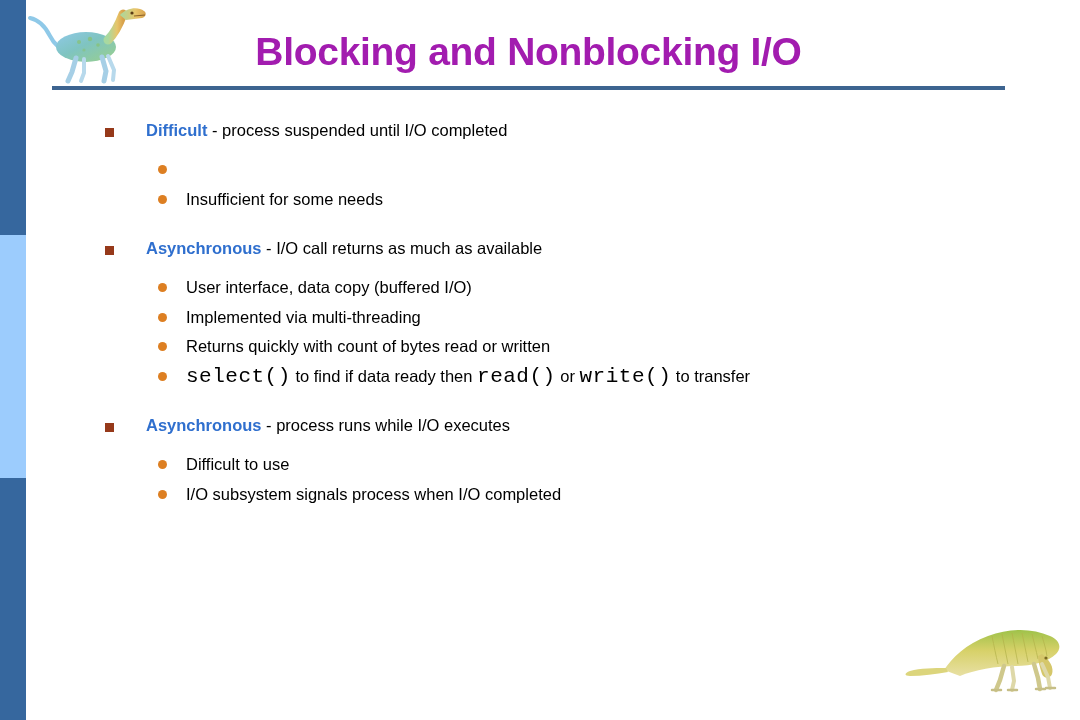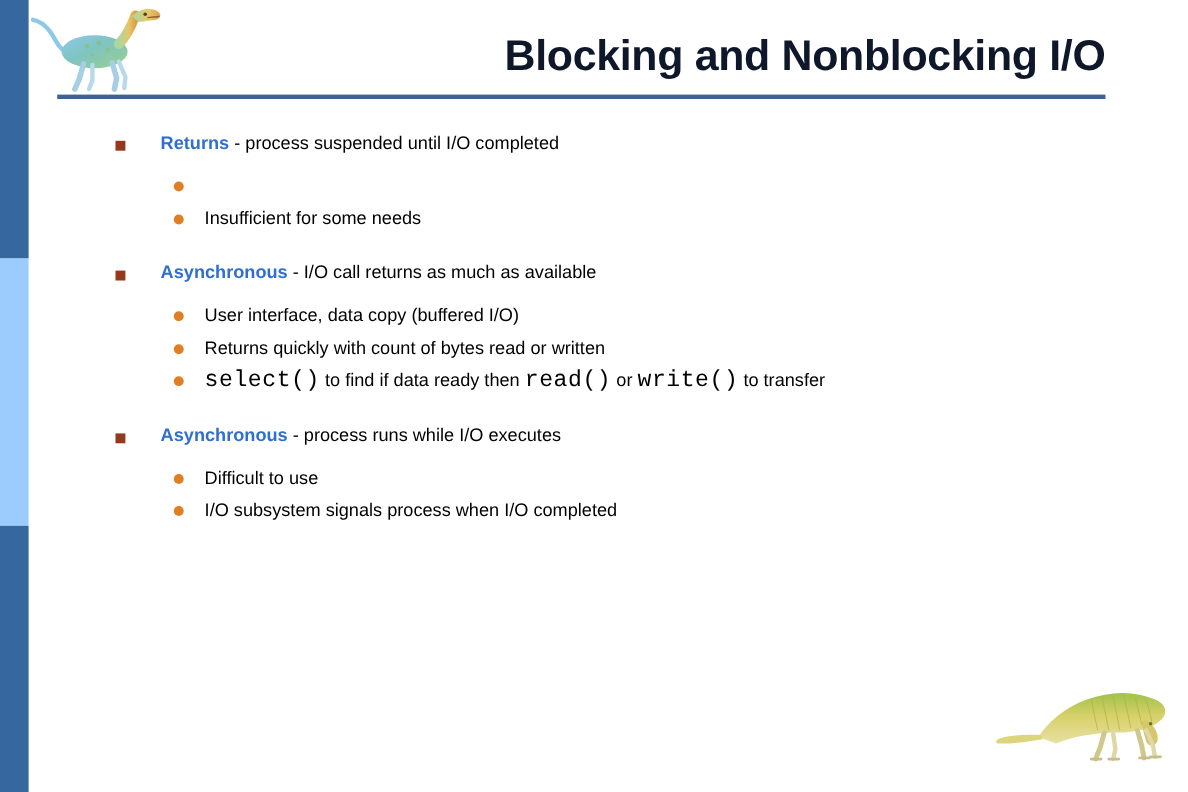--- a/index.html
+++ b/index.html
@@ -31,24 +31,24 @@
     left: 0;
     top: 0;
     width: 1080px;
     height: 96px;
   }
   .title {
     position: absolute;
     left: 52px;
     top: 30px;
     width: 953px;
-    text-align: right;
+    text-align: center;
     font-size: 39px;
     font-weight: bold;
-    color: #0f172a;
+    color: #a21caf;
     letter-spacing: -0.3px;
     white-space: nowrap;
   }
   .title-rule {
     position: absolute;
     left: 52px;
     top: 86px;
     width: 953px;
     height: 4px;
     background: #3D6490;
@@ -198,41 +198,45 @@
 
   <div class="title">Blocking and Nonblocking I/O</div>
   <div class="title-rule"></div>
 </div>
 
 <div class="content">
 
   <div class="group">
     <div class="row lvl1">
       <span class="marker"></span>
-      <span class="text"><span class="kw">Returns</span><span> - process suspended until I/O completed</span></span>
+      <span class="text"><span class="kw">Difficult</span><span> - process suspended until I/O completed</span></span>
     </div>
     <div class="row lvl2">
       <span class="marker"></span>
     </div>
     <div class="row lvl2">
       <span class="marker"></span>
       <span class="text">Insufficient for some needs</span>
     </div>
   </div>
 
   <div class="gap-lg"></div>
 
   <div class="group">
     <div class="row lvl1">
       <span class="marker"></span>
       <span class="text"><span class="kw">Asynchronous</span><span> - I/O call returns as much as available</span></span>
     </div>
     <div class="row lvl2">
       <span class="marker"></span>
       <span class="text">User interface, data copy (buffered I/O)</span>
+    </div>
+    <div class="row lvl2">
+      <span class="marker"></span>
+      <span class="text">Implemented via multi-threading</span>
     </div>
     <div class="row lvl2">
       <span class="marker"></span>
       <span class="text">Returns quickly with count of bytes read or written</span>
     </div>
     <div class="row lvl2">
       <span class="marker"></span>
       <span class="text"><span class="mono">select()</span><span> to find if data ready then </span><span class="mono">read()</span><span> or </span><span class="mono">write()</span><span> to transfer</span></span>
     </div>
   </div>

